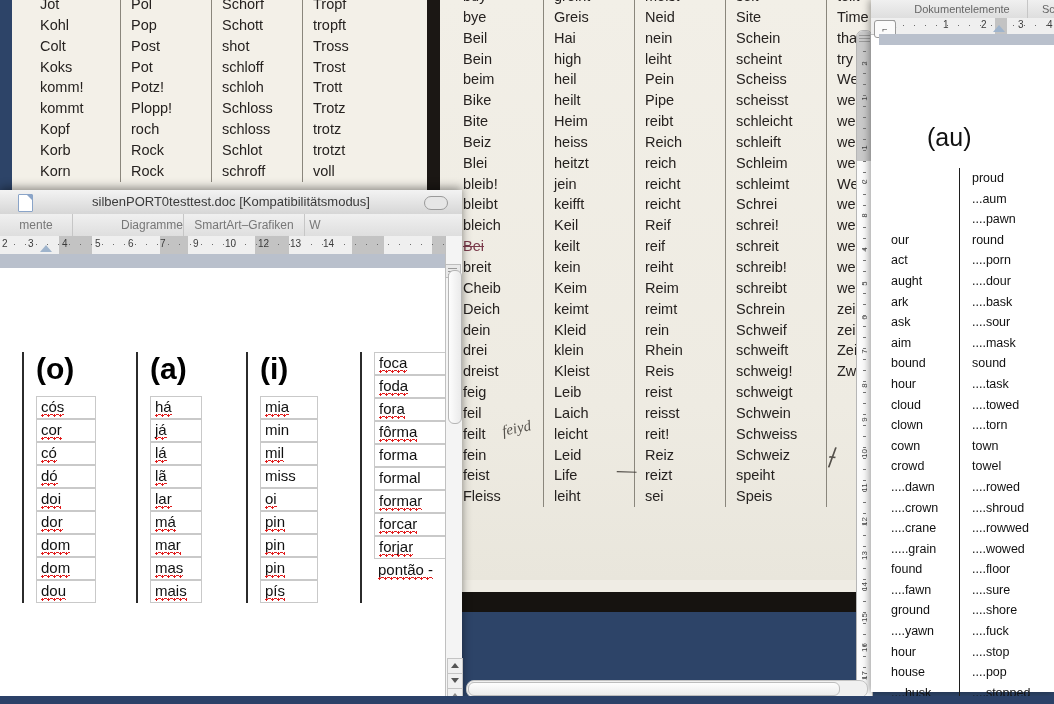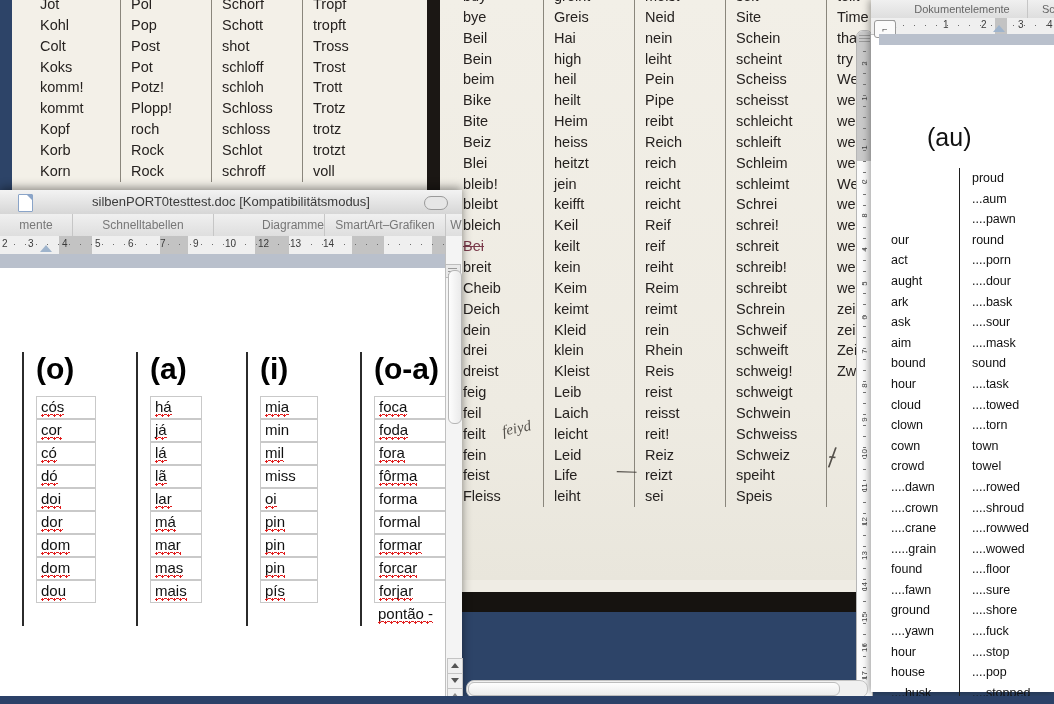--- a/index.html
+++ b/index.html
@@ -339,21 +339,20 @@
 <div class="abs leftedge"></div>
 
 <div class="abs" id="winL">
   <div class="titlebar">
     <div class="docicon"></div>
     <div class="ttl">silbenPORT0testtest.doc [Kompatibilitätsmodus]</div>
     <div class="pillbtn"></div>
   </div>
   <div class="tabbar" id="winL-tabs">
       <div class="tab" style="flex: 0 0 72px;">mente</div>
-      <div class="tab" style="flex: 0 0 140px;">Schnelltabellen</div>
       <div class="tab" style="flex: 0 0 110px; text-align: right;">Diagramme</div>
       <div class="tab" style="flex: 0 0 120px;">SmartArt–Grafiken</div>
       <div class="tab" style="flex: 0 0 20px;">W</div>
     </div>
   <div class="ruler" id="winL-ruler">
       <div class="rulerseg" style="left: 59px; width: 33px;"></div>
       <div class="rulerseg" style="left: 160px; width: 28px;"></div>
       <div class="rulerseg" style="left: 255px; width: 34px;"></div>
       <div class="rulerseg" style="left: 352px; width: 32px;"></div>
       <div class="rulerseg" style="left: 432px; width: 30px;"></div>
@@ -450,21 +449,20 @@
             <div class="cellbox"><span class="sp">mil</span></div>
             <div class="cellbox">miss</div>
             <div class="cellbox"><span class="sp">oi</span></div>
             <div class="cellbox"><span class="sp">pin</span></div>
             <div class="cellbox"><span class="sp">pin</span></div>
             <div class="cellbox"><span class="sp">pin</span></div>
             <div class="cellbox"><span class="sp">pís</span></div>
           </div>
         </div>
         <div class="doccol" style="width: 118px;">
-          <div class="hdr">(o-a)</div>
           <div class="colwrap" style="width: 92px;">
             <div class="cellbox"><span class="sp">foca</span></div>
             <div class="cellbox"><span class="sp">foda</span></div>
             <div class="cellbox"><span class="sp">fora</span></div>
             <div class="cellbox"><span class="sp">fôrma</span></div>
             <div class="cellbox">forma</div>
             <div class="cellbox">formal</div>
             <div class="cellbox"><span class="sp">formar</span></div>
             <div class="cellbox"><span class="sp">forcar</span></div>
             <div class="cellbox"><span class="sp">forjar</span></div>

